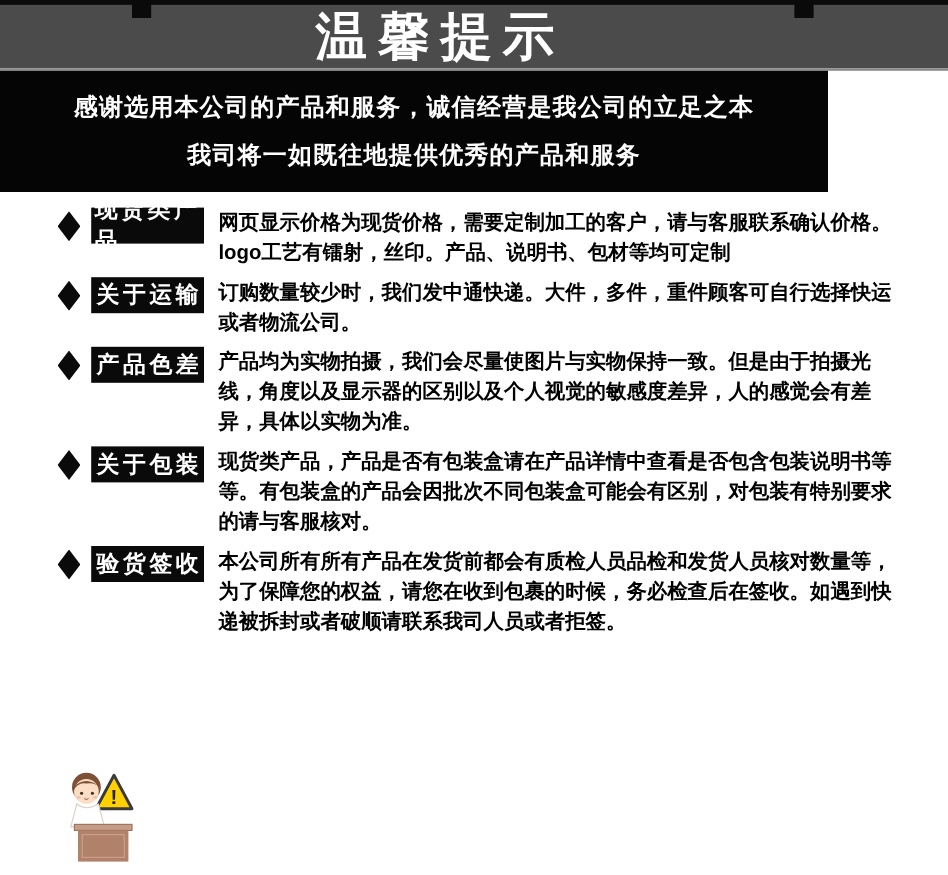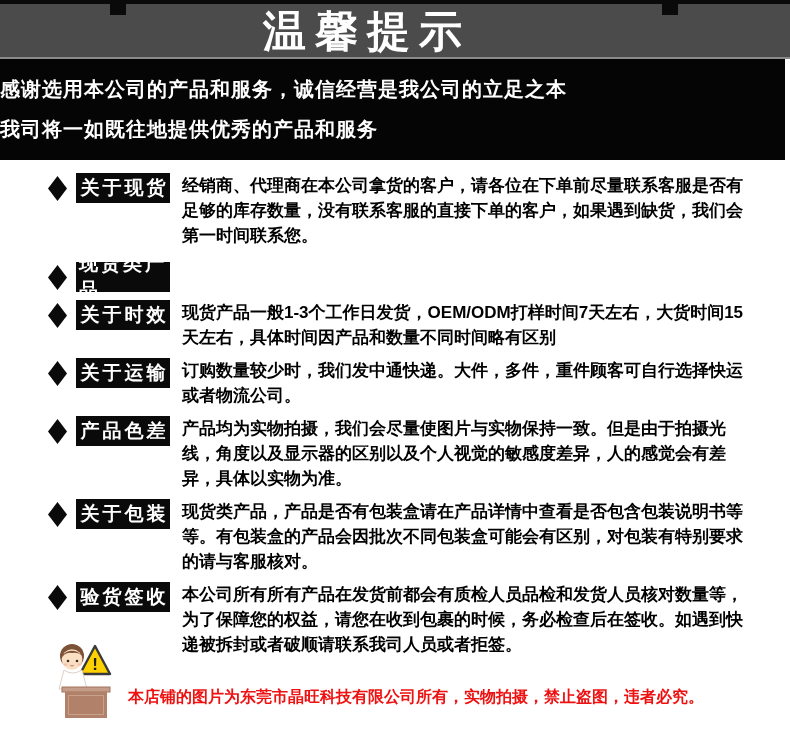--- a/index.html
+++ b/index.html
@@ -11,22 +11,22 @@
   .topstrip{position:absolute;top:0;left:0;width:790px;height:4px;background:#0a0a0a;}
   .notch{position:absolute;top:0;width:16px;height:15px;background:#0a0a0a;}
   .notch.l{left:110px;}
   .notch.r{left:662px;}
   .title{position:absolute;top:5px;left:0;width:734px;text-align:center;color:#ffffff;
          font-family:"DejaVu Serif","Liberation Serif",serif;font-weight:700;
          font-size:43px;letter-spacing:9px;line-height:52px;}
   .hdr-sep{position:absolute;top:57px;left:0;width:790px;height:2px;background:#8a8a8a;}
 
   
-  .band{position:absolute;top:59px;left:0;width:785px;height:101px;background:#050505;
-        display:flex;flex-direction:column;align-items:flex-start;justify-content:center;gap:13px;}
+  .band{position:absolute;top:59px;left:0;width:690px;height:101px;background:#050505;
+        display:flex;flex-direction:column;align-items:center;justify-content:center;gap:13px;}
   .band .ln{color:#ffffff;font-size:20px;font-weight:700;letter-spacing:1px;white-space:nowrap;}
 
   
   .content{position:absolute;top:160px;left:0;width:790px;padding:13px 40px 0 48px;box-sizing:border-box;}
   .sec{display:flex;align-items:flex-start;margin-bottom:8px;}
   .sec.first{margin-bottom:14px;}
   .diamond{flex:0 0 auto;width:19px;height:25px;background:#0a0a0a;margin:3px 9px 0 0;
            clip-path:polygon(50% 0,100% 50%,50% 100%,0 50%);}
   .seclabel{flex:0 0 auto;width:94px;height:30px;background:#0a0a0a;color:#ffffff;
             font-size:19px;font-weight:700;letter-spacing:3px;display:flex;align-items:center;
@@ -53,36 +53,27 @@
   </div>
   <div class="hdr-sep"></div>
 
   <div class="band">
     <div class="ln">感谢选用本公司的产品和服务，诚信经营是我公司的立足之本</div>
     <div class="ln">我司将一如既往地提供优秀的产品和服务</div>
   </div>
 
   <div class="content">
 
-    <div class="sec first">
-      <span class="diamond"></span>
-      <span class="seclabel">关于现货</span>
-      <span class="sectext">经销商、代理商在本公司拿货的客户，请各位在下单前尽量联系客服是否有足够的库存数量，没有联系客服的直接下单的客户，如果遇到缺货，我们会第一时间联系您。</span>
-    </div>
 
     <div class="sec">
       <span class="diamond"></span>
       <span class="seclabel">现货类产品</span>
+      <span class="sectext">网页显示价格为现货价格，需要定制加工的客户，请与客服联系确认价格。logo工艺有镭射，丝印。产品、说明书、包材等均可定制</span>
     </div>
 
-    <div class="sec">
-      <span class="diamond"></span>
-      <span class="seclabel">关于时效</span>
-      <span class="sectext">现货产品一般1-3个工作日发货，OEM/ODM打样时间7天左右，大货时间15天左右，具体时间因产品和数量不同时间略有区别</span>
-    </div>
 
     <div class="sec">
       <span class="diamond"></span>
       <span class="seclabel">关于运输</span>
       <span class="sectext">订购数量较少时，我们发中通快递。大件，多件，重件顾客可自行选择快运或者物流公司。</span>
     </div>
 
     <div class="sec">
       <span class="diamond"></span>
       <span class="seclabel">产品色差</span>
@@ -123,15 +114,14 @@
       <ellipse cx="27.5" cy="22.5" rx="2" ry="1.2" fill="#f6c0b0"></ellipse>
       <path d="M18.5 23.5 Q20 25 21.5 23.5" stroke="#b0756a" stroke-width="1" fill="none" stroke-linecap="round"></path>
 
       <rect x="10" y="45" width="48" height="5" fill="#c59d88" stroke="#a1755f" stroke-width="1"></rect>
       <rect x="13" y="50" width="42" height="26" fill="#b28169"></rect>
       <rect x="16.5" y="53.5" width="35" height="19" fill="none" stroke="#c8a18c" stroke-width="1"></rect>
     </svg>
   </div>
   <div class="sign">警告</div>
 
-  <div class="notice">本店铺的图片为东莞市晶旺科技有限公司所有，实物拍摄，禁止盗图，违者必究。</div>
 
 </div>
 
 </body></html>

